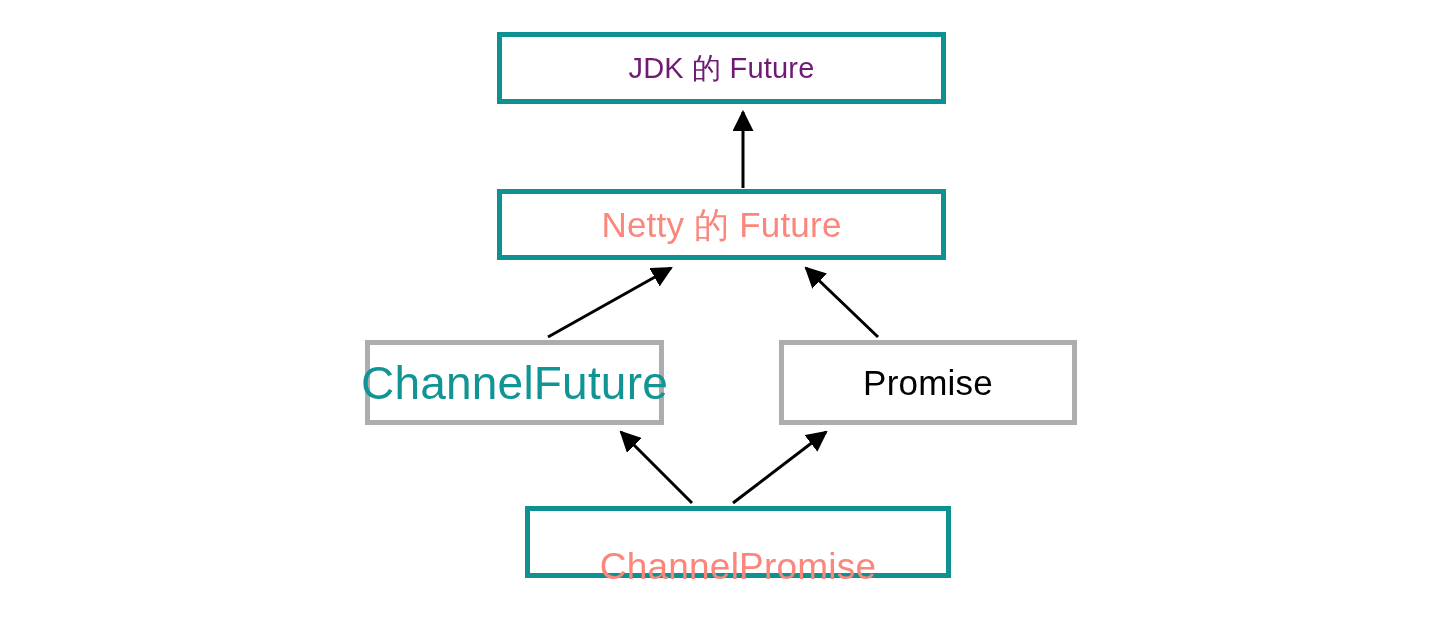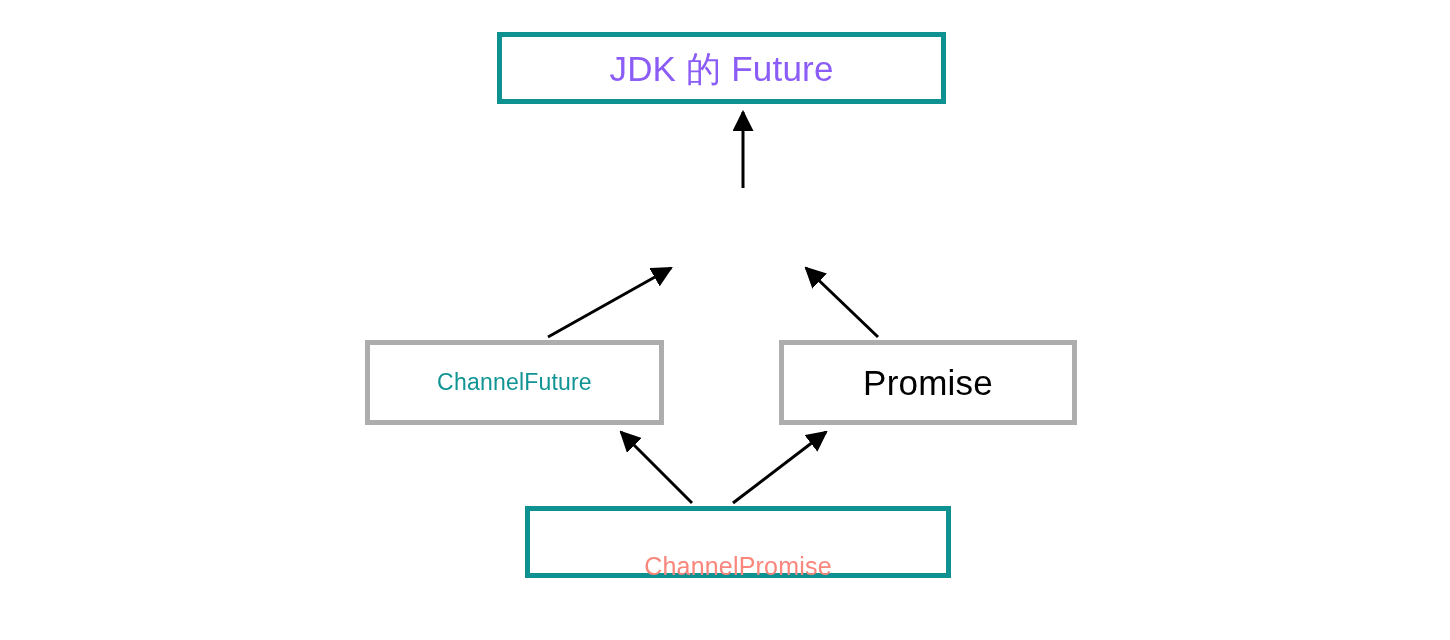--- a/index.html
+++ b/index.html
@@ -41,62 +41,62 @@
     letter-spacing: 0.2px;
   }
 
   
   #node-jdk-future {
     left: 497px;  top: 32px;
     width: 449px; height: 72px;
     border: 5px solid #0d9191;
   }
   #node-jdk-future .node-label {
-    color: #8b5cf6;
-    font-size: 35px;
+    color: #701a75;
+    font-size: 29px;
   }
 
   #node-netty-future {
     left: 497px;  top: 189px;
     width: 449px; height: 71px;
     border: 5px solid #0d9191;
   }
   #node-netty-future .node-label {
     color: #fa867c;
     font-size: 35px;
   }
 
   #node-channel-future {
     left: 365px;  top: 340px;
     width: 299px; height: 85px;
     border: 5px solid #adadad;
   }
   #node-channel-future .node-label {
     color: #119494;
-    font-size: 23px;
+    font-size: 46px;
   }
 
   #node-promise {
     left: 779px;  top: 340px;
     width: 298px; height: 85px;
     border: 5px solid #adadad;
   }
   #node-promise .node-label {
     color: #000000;
     font-size: 35px;
   }
 
   #node-channel-promise {
     left: 525px;  top: 506px;
     width: 426px; height: 72px;
     border: 5px solid #0d9191;
   }
   #node-channel-promise .node-label {
     color: #fa867c;
-    font-size: 25px;
+    font-size: 37px;
     margin-top: 48px;
   }
 </style>
 </head>
 <body>
 
 <div id="diagram">
 
   <svg id="edge-layer" viewBox="0 0 1450 640" width="1450" height="640" xmlns="http://www.w3.org/2000/svg">
     <defs>
@@ -113,20 +113,23 @@
 
     <line x1="692" y1="503" x2="621" y2="432" stroke="#000000" stroke-width="3" marker-end="url(#arrowhead)"></line>
 
     <line x1="733" y1="503" x2="826" y2="432" stroke="#000000" stroke-width="3" marker-end="url(#arrowhead)"></line>
   </svg>
 
   <div class="node" id="node-jdk-future">
     <span class="node-label">JDK 的 Future</span>
   </div>
 
+  <div class="node" id="node-netty-future">
+    <span class="node-label">Netty 的 Future</span>
+  </div>
 
   <div class="node" id="node-channel-future">
     <span class="node-label">ChannelFuture</span>
   </div>
 
   <div class="node" id="node-promise">
     <span class="node-label">Promise</span>
   </div>
 
   <div class="node" id="node-channel-promise">

